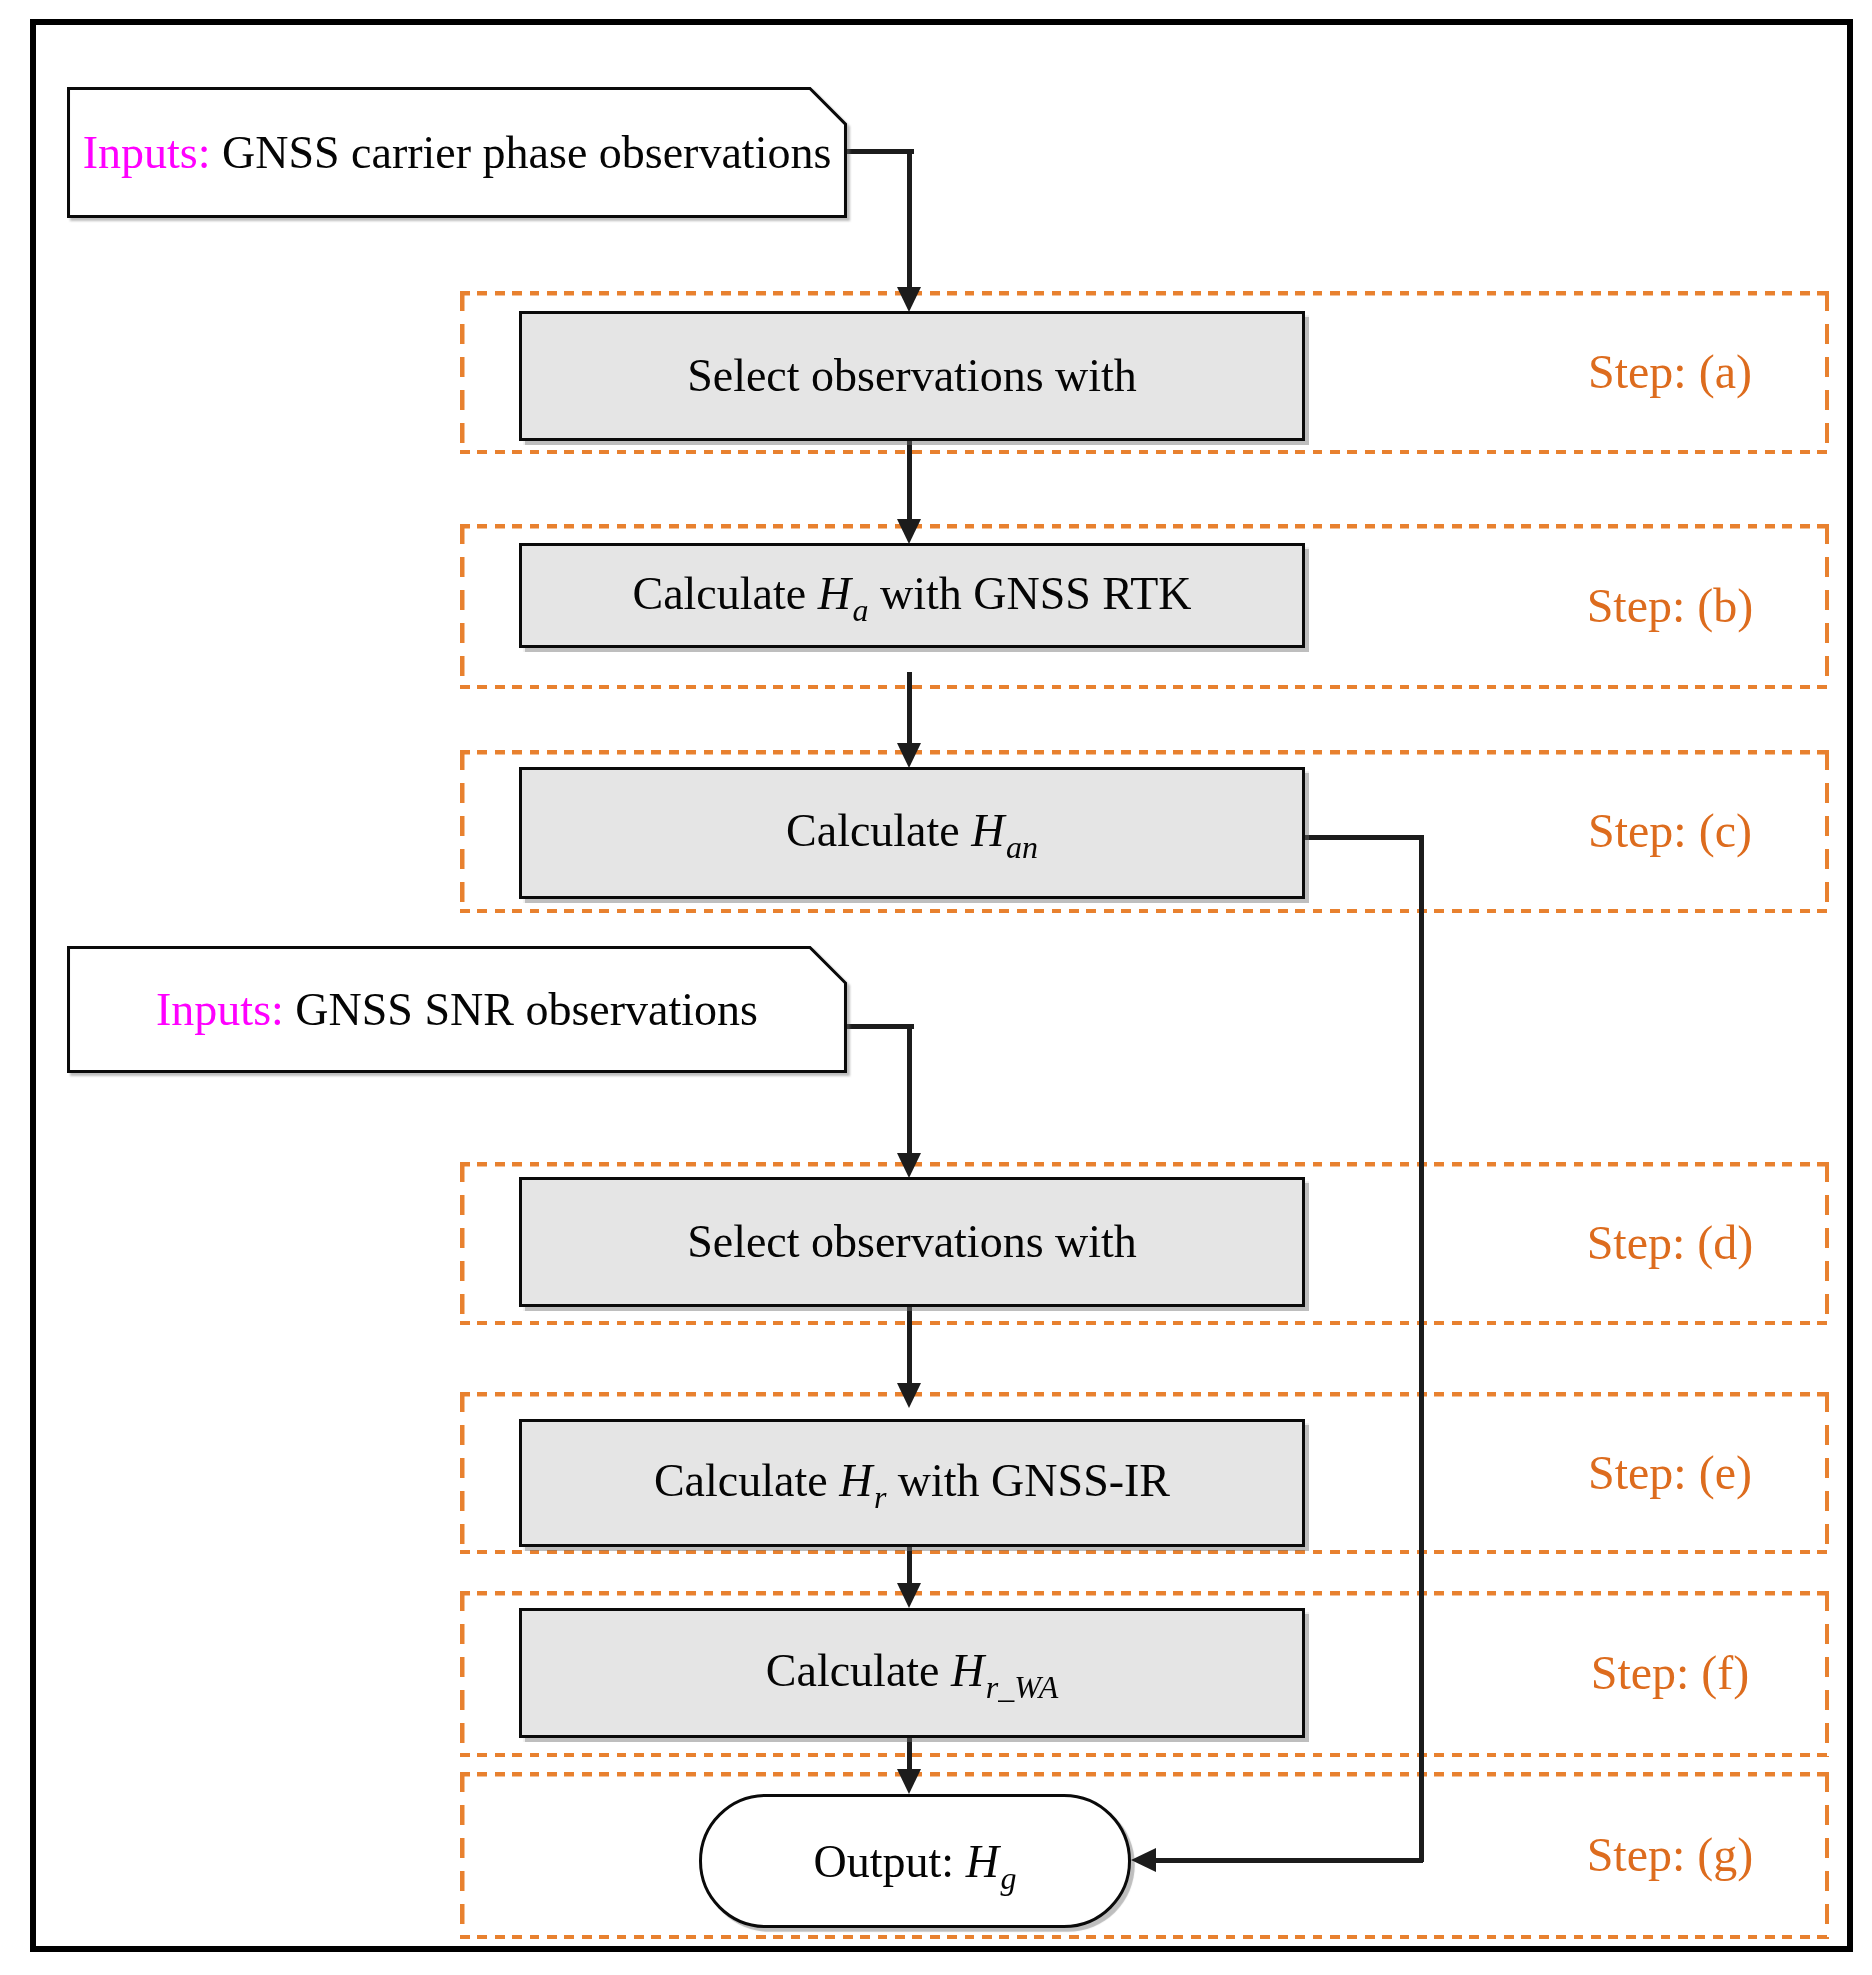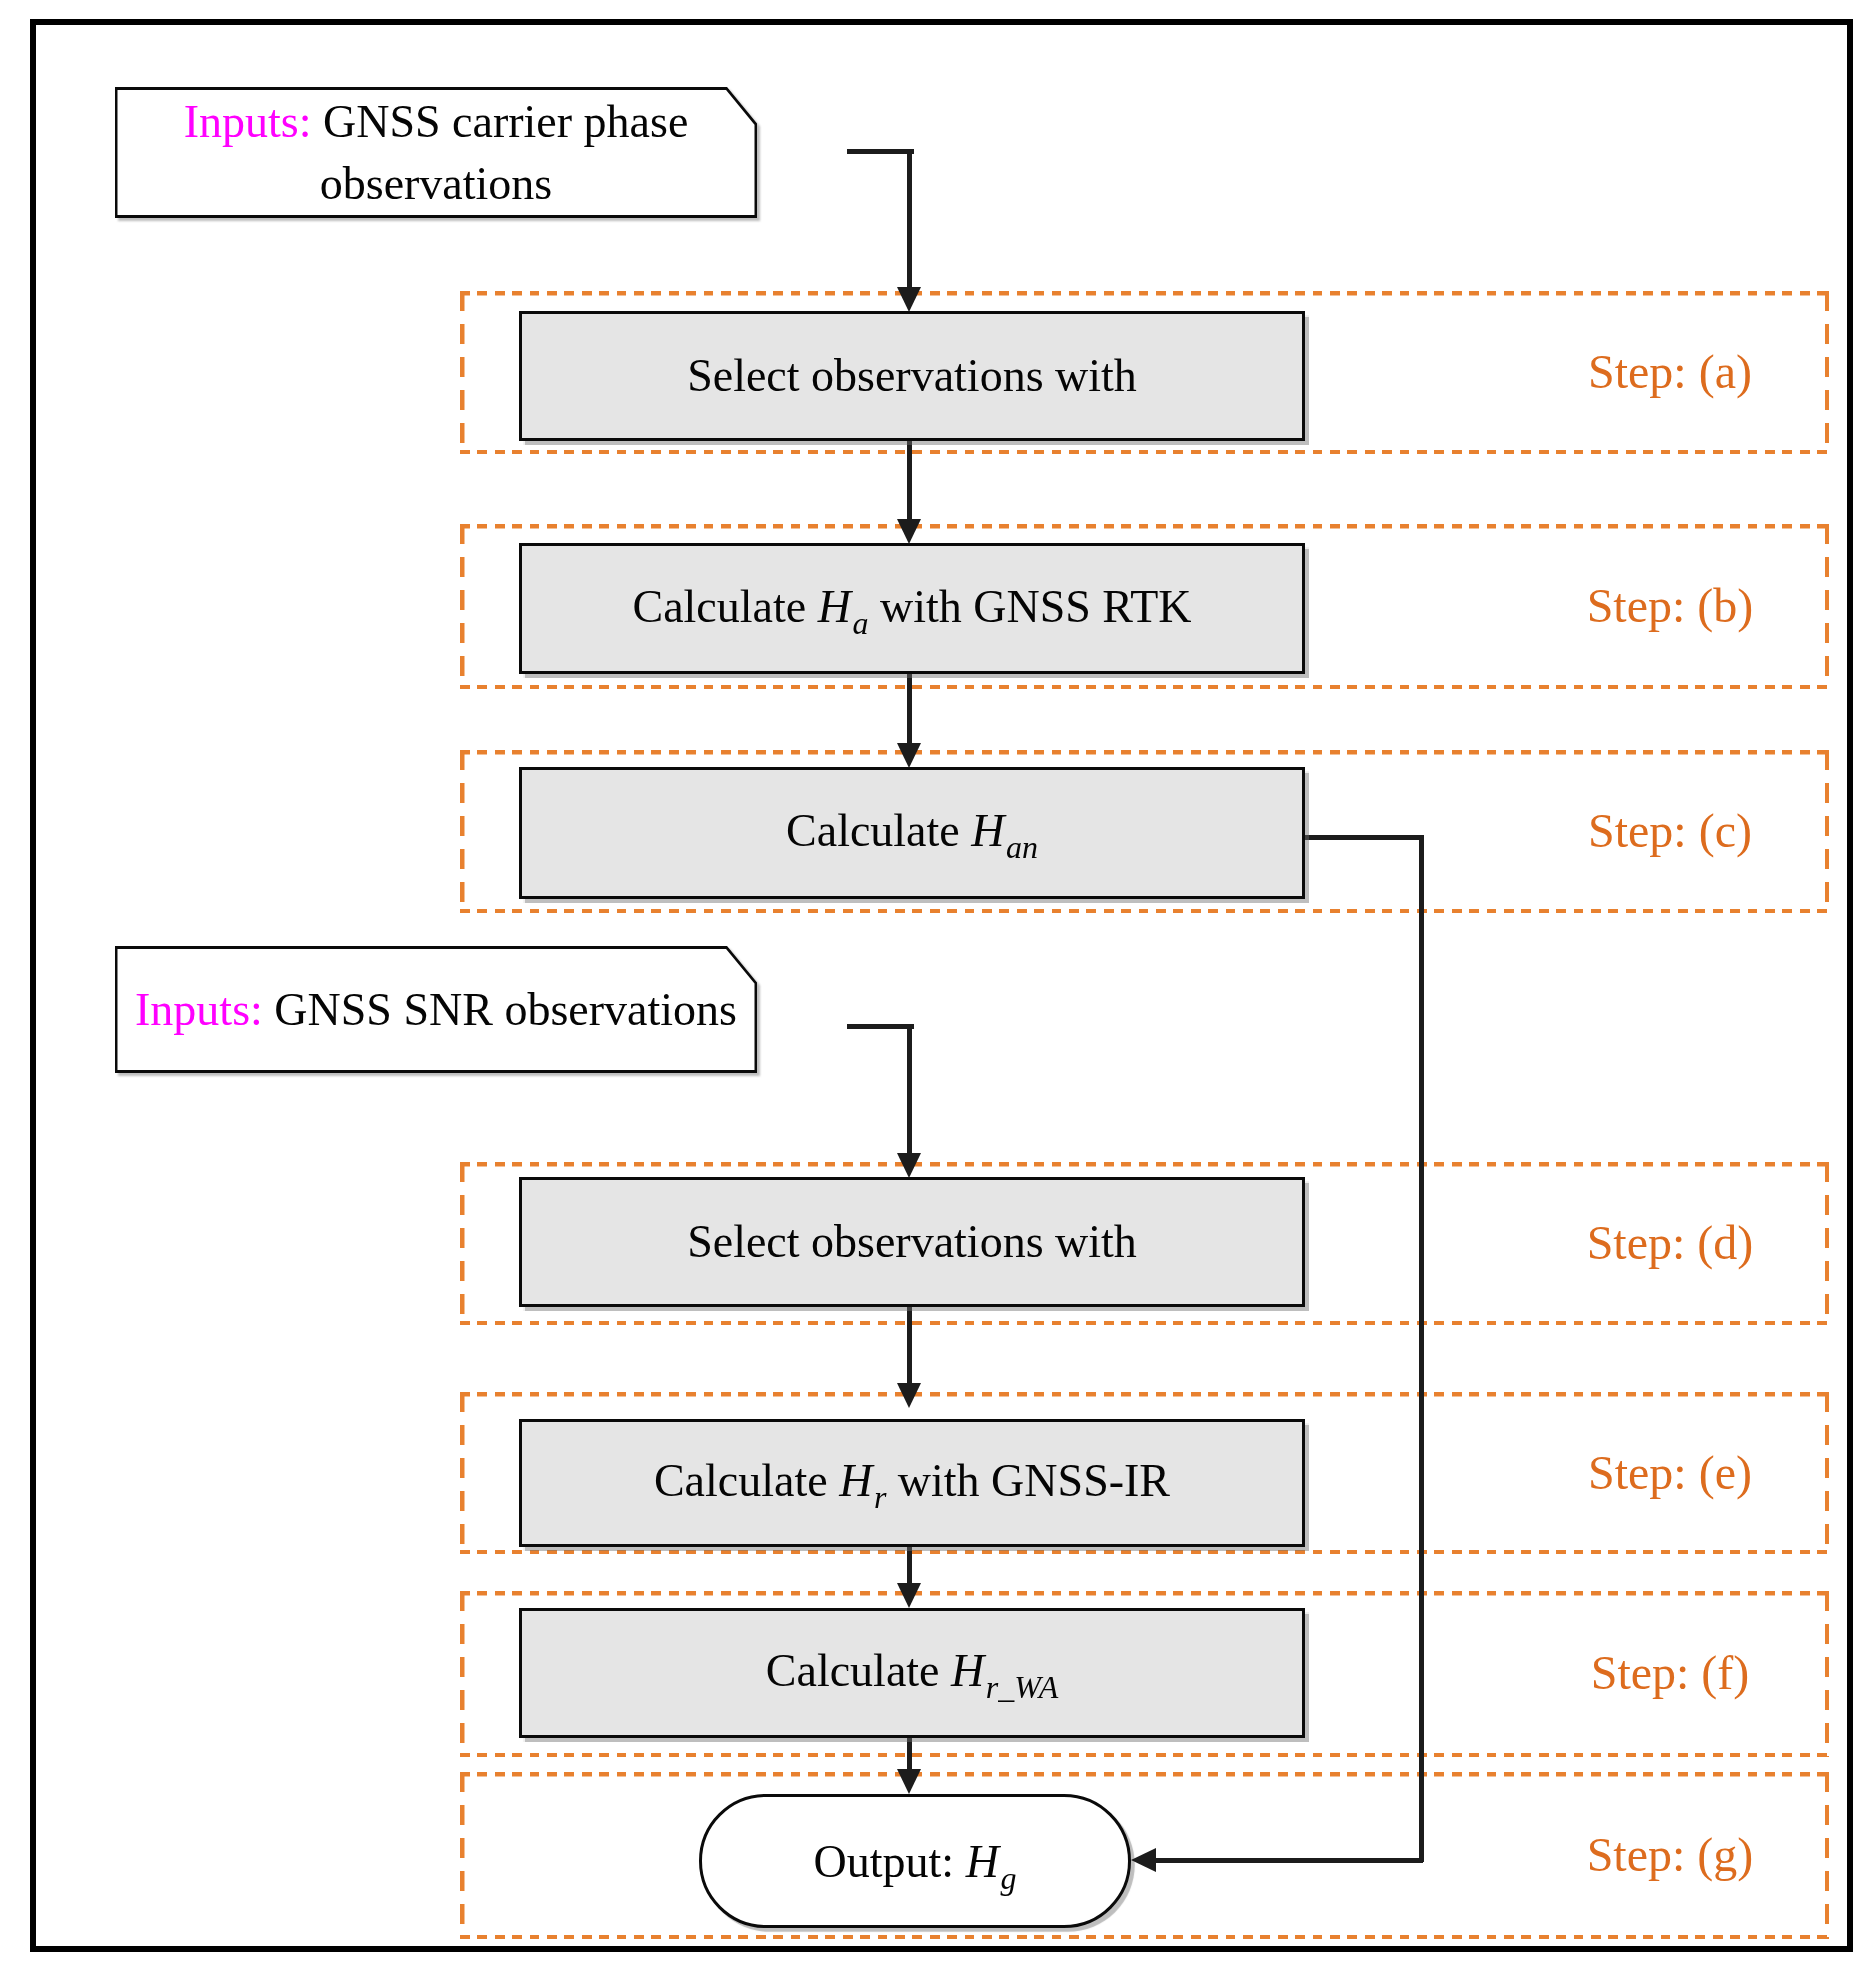--- a/index.html
+++ b/index.html
@@ -41,21 +41,21 @@
     text-align:center;font-size:46px;line-height:60px;z-index:3;
   }
   .stadium{
     position:absolute;left:699px;top:1794px;width:432px;height:134px;box-sizing:border-box;
     background:#fff;border:3px solid #0a0a0a;border-radius:67px;
     box-shadow:3.8px 3.8px 0.8px rgba(110,110,110,.45);
     display:flex;align-items:center;justify-content:center;
     text-align:center;font-size:46px;z-index:3;
   }
   
-  .card{position:absolute;left:67px;width:642px;z-index:3;filter:drop-shadow(3.8px 3.8px 0.8px rgba(110,110,110,.45));margin-left:48px;}
+  .card{position:absolute;left:67px;width:780px;z-index:3;filter:drop-shadow(3.8px 3.8px 0.8px rgba(110,110,110,.45));}
   .card svg{display:block;width:100%;height:100%;}
   .card .card-text{
     position:absolute;left:0;top:0;width:100%;height:100%;
     display:flex;align-items:center;justify-content:center;
     text-align:center;font-size:46px;line-height:62px;padding:0 10.6px;box-sizing:border-box;
   }
   .prefix{color:#FF00FF;}
   .mvar{font-style:italic;}
   .msub{font-style:italic;font-size:32px;position:relative;bottom:-12px;margin-left:1.5px;}
   
@@ -111,21 +111,21 @@
   <div class="step-label" style="top:801px;">Step: (c)</div>
   <div class="step-label" style="top:1213px;">Step: (d)</div>
   <div class="step-label" style="top:1443px;">Step: (e)</div>
   <div class="step-label" style="top:1643px;">Step: (f)</div>
   <div class="step-label" style="top:1825px;">Step: (g)</div>
 
   <div class="pbox" style="top:311px;height:130px;">
     <span>Select observations with</span>
   </div>
 
-  <div class="pbox" style="top:543px;height:131px;">
+  <div class="pbox" style="top:543px;height:105px;">
     <span><span>Calculate </span><span class="mvar">H</span><span class="msub">a</span><span> with GNSS RTK</span></span>
   </div>
 
   <div class="pbox" style="top:767px;height:132px;">
     <span><span>Calculate </span><span class="mvar">H</span><span class="msub">an</span><span></span></span>
   </div>
 
   <div class="pbox" style="top:1177px;height:130px;">
     <span>Select observations with</span>
   </div>

